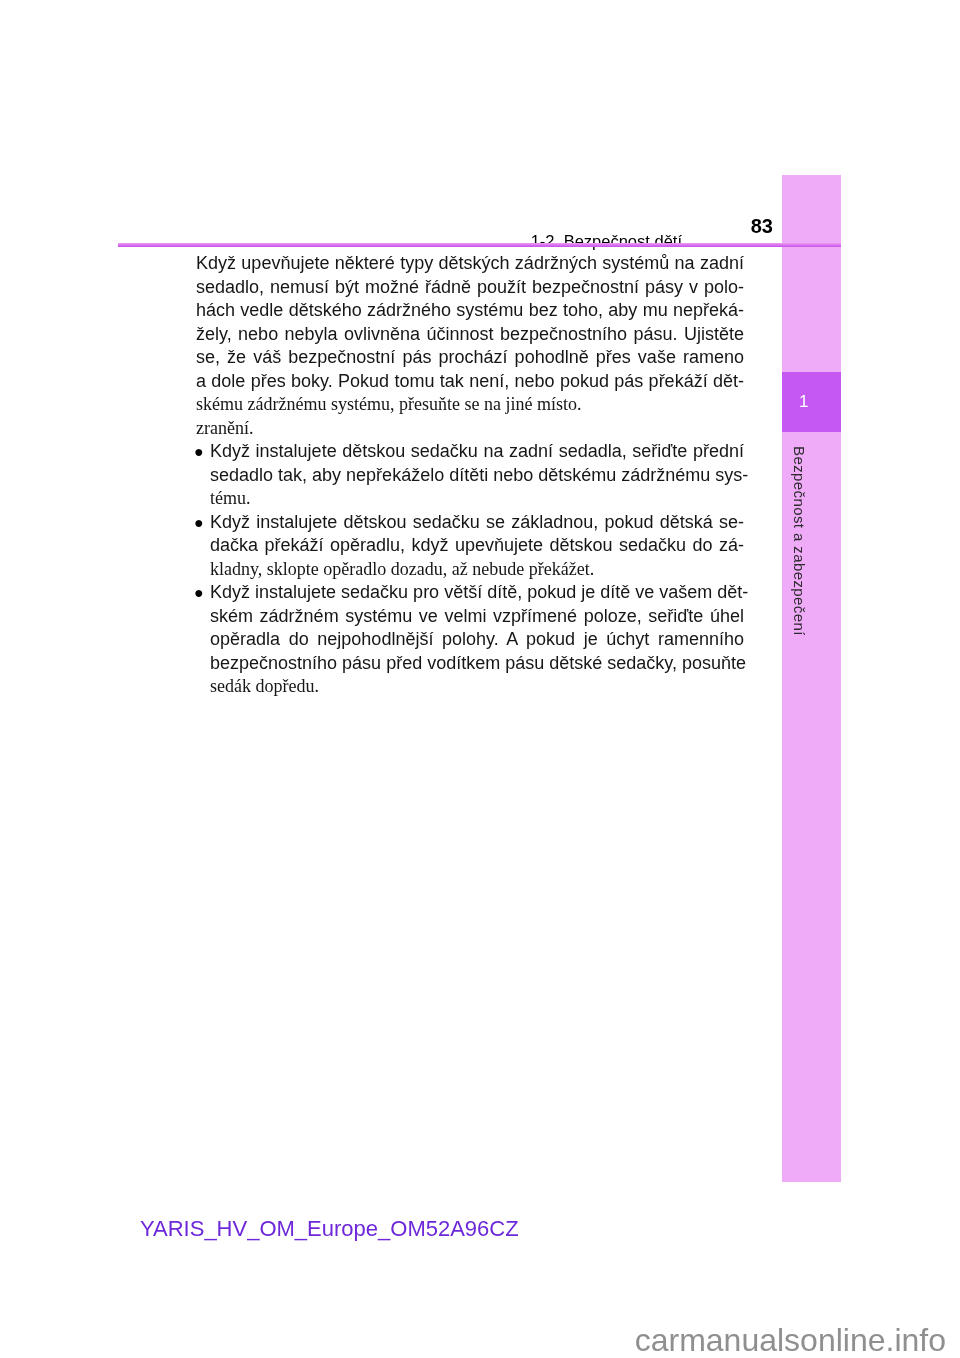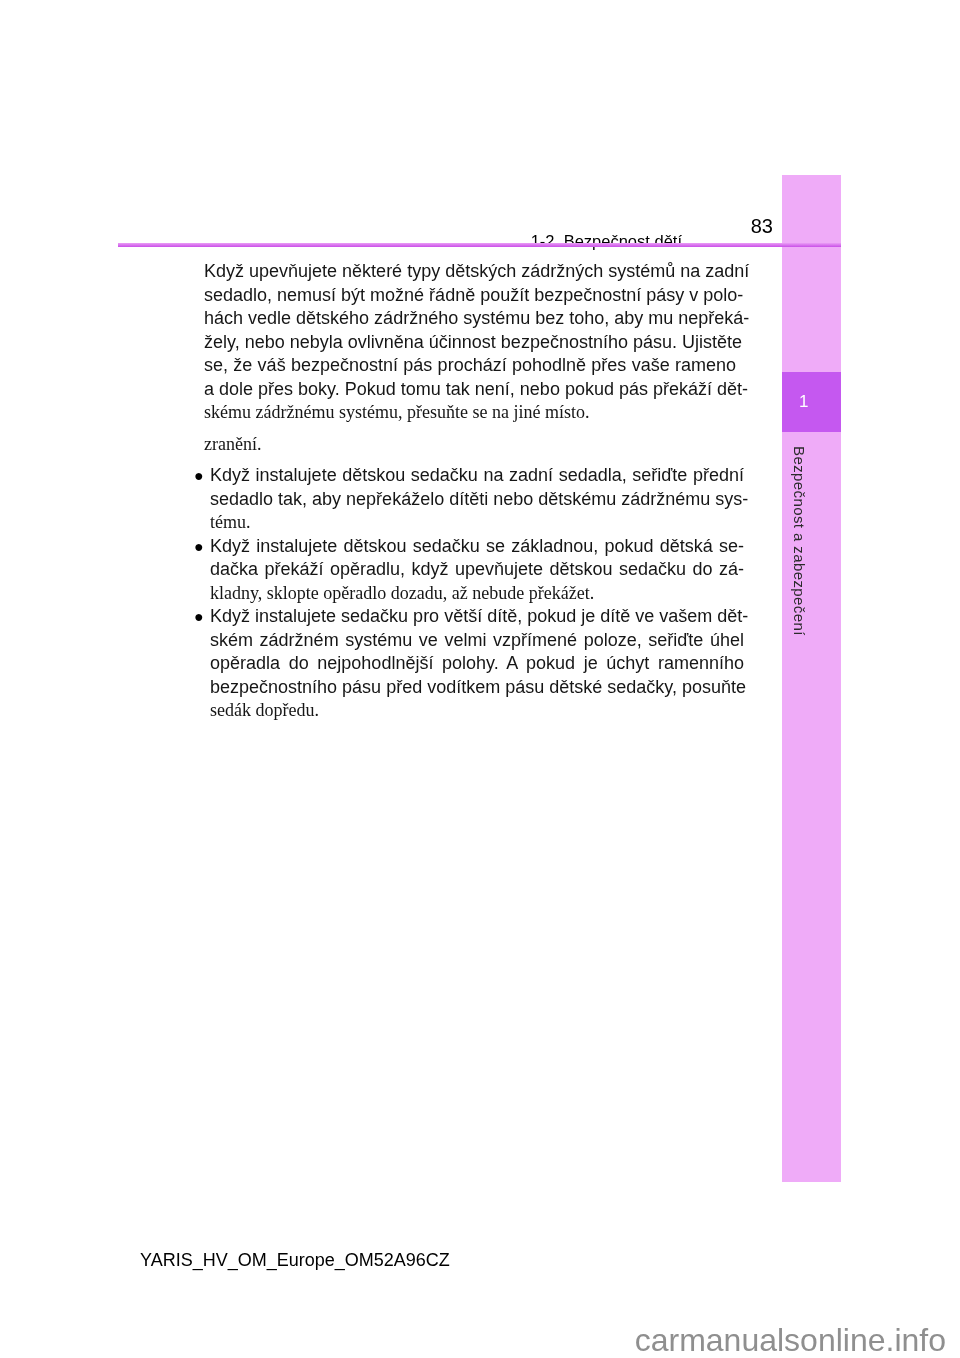--- a/index.html
+++ b/index.html
@@ -65,35 +65,35 @@
     color: #000000;
     white-space: nowrap;
   }
   .page-number {
     position: absolute;
     top: 215px;
     left: 733px;
     width: 40px;
     text-align: right;
     font-size: 20px;
-    font-weight: 400;
+    font-weight: 700;
     color: #000000;
   }
 
   
   .content {
     position: absolute;
     left: 196px;
     top: 252px;
     width: 548px;
     font-size: 18px;
     line-height: 23.5px;
     color: #161616;
   }
-  .paragraph { margin: 8px; }
+  .paragraph { margin: 0; }
   .bullet-list { margin: 0; padding: 0; list-style: none; }
   .list-item { position: relative; padding-left: 14px; }
   .bullet {
     position: absolute;
     left: -2px;
     top: 0;
     font-size: 16px;
     line-height: 23.5px;
     color: #000000;
   }
@@ -102,24 +102,23 @@
     text-align-last: justify;
     white-space: nowrap;
   }
   .jline.lastline { text-align-last: left; font-family: Liberation Serif, serif; }
 
   
   .footer-code {
     position: absolute;
     left: 140px;
     top: 1216px;
-    font-size: 18px;
-    color: #000000;
+    font-size: 22px;
+    color: #6d28d9;
     white-space: nowrap;
-    margin-top: 34px;
   }
   .watermark {
     position: absolute;
     right: 14px;
     top: 1322px;
     font-size: 32px;
     color: #8f8f8f;
     white-space: nowrap;
   }
 </style>

